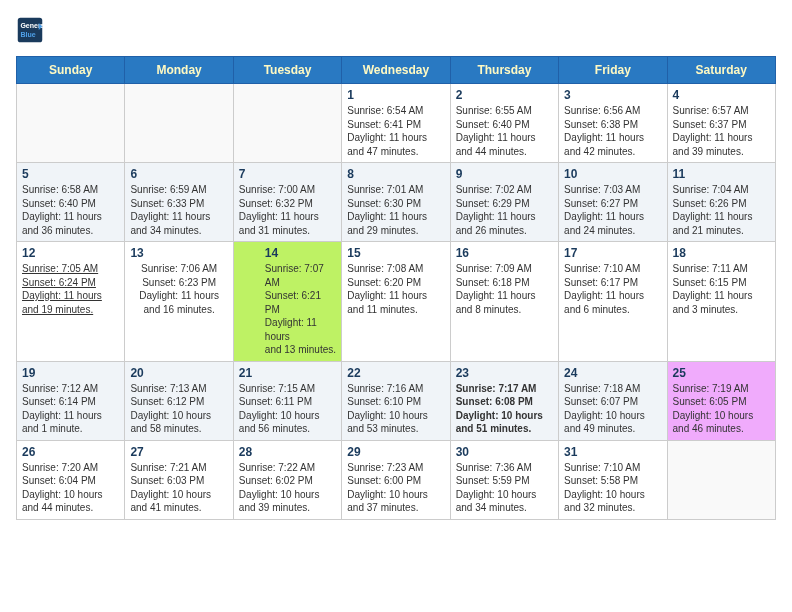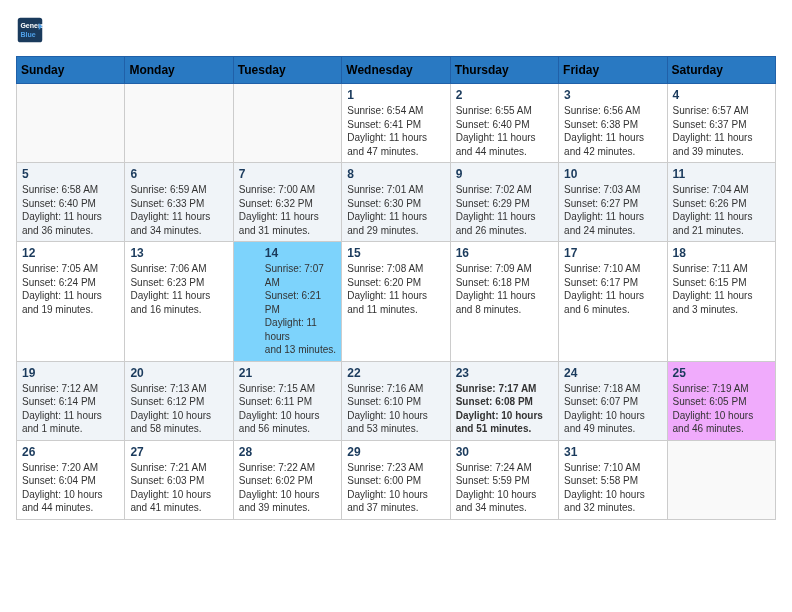--- a/index.html
+++ b/index.html
@@ -46,25 +46,25 @@
       font-size: 14px;
       color: #444;
     }
     .calendar {
       width: 100%;
       border-collapse: collapse;
       border: 1px solid #ccc;
     }
     .calendar th {
       background: #2979c2;
-      color: #000000;
+      color: #fef9c3;
       font-size: 12px;
       font-weight: bold;
       padding: 6px 4px;
-      text-align: left;
+      text-align: center;
       border: 1px solid #2060a8;
     }
     .calendar td {
       vertical-align: top;
       border: 1px solid #ccc;
       padding: 4px 5px;
       width: calc(100% / 7);
       min-height: 80px;
       font-size: 10.5px;
       color: #333;
@@ -209,33 +209,33 @@
           <span class="day-number">11</span>
           <div class="day-info" style="white-space: pre-line;">Sunrise: 7:04 AM
 Sunset: 6:26 PM
 Daylight: 11 hours
 and 21 minutes.</div>
         </td>
       </tr>
       <tr>
         <td style="background: rgb(255, 255, 255);">
           <span class="day-number">12</span>
-          <div class="day-info" style="white-space: pre-line;">Sunrise: 7:05 AM
+          <div class="day-info" style="white-space: pre-line; text-decoration: underline;">Sunrise: 7:05 AM
 Sunset: 6:24 PM
 Daylight: 11 hours
 and 19 minutes.</div>
         </td>
         <td style="background: rgb(255, 255, 255);">
           <span class="day-number">13</span>
-          <div class="day-info" style="white-space: pre-line;">Sunrise: 7:06 AM
+          <div class="day-info" style="white-space: pre-line; text-align: center;">Sunrise: 7:06 AM
 Sunset: 6:23 PM
 Daylight: 11 hours
 and 16 minutes.</div>
         </td>
-        <td style="background: #7dd3fc; padding-left: 31px;">
+        <td style="background: #bef264; padding-left: 31px;">
           <span class="day-number">14</span>
           <div class="day-info" style="white-space: pre-line;">Sunrise: 7:07 AM
 Sunset: 6:21 PM
 Daylight: 11 hours
 and 13 minutes.</div>
         </td>
         <td style="background: rgb(255, 255, 255);">
           <span class="day-number">15</span>
           <div class="day-info" style="white-space: pre-line;">Sunrise: 7:08 AM
 Sunset: 6:20 PM
@@ -339,21 +339,21 @@
         </td>
         <td style="background: rgb(255, 255, 255);">
           <span class="day-number">29</span>
           <div class="day-info" style="white-space: pre-line;">Sunrise: 7:23 AM
 Sunset: 6:00 PM
 Daylight: 10 hours
 and 37 minutes.</div>
         </td>
         <td style="background: rgb(255, 255, 255);">
           <span class="day-number">30</span>
-          <div class="day-info" style="white-space: pre-line;">Sunrise: 7:24 AM
+          <div class="day-info" style="white-space: pre-line;">Sunrise: 7:36 AM
 Sunset: 5:59 PM
 Daylight: 10 hours
 and 34 minutes.</div>
         </td>
         <td style="background: rgb(255, 255, 255);">
           <span class="day-number">31</span>
           <div class="day-info" style="white-space: pre-line;">Sunrise: 7:10 AM
 Sunset: 5:58 PM
 Daylight: 10 hours
 and 32 minutes.</div>

